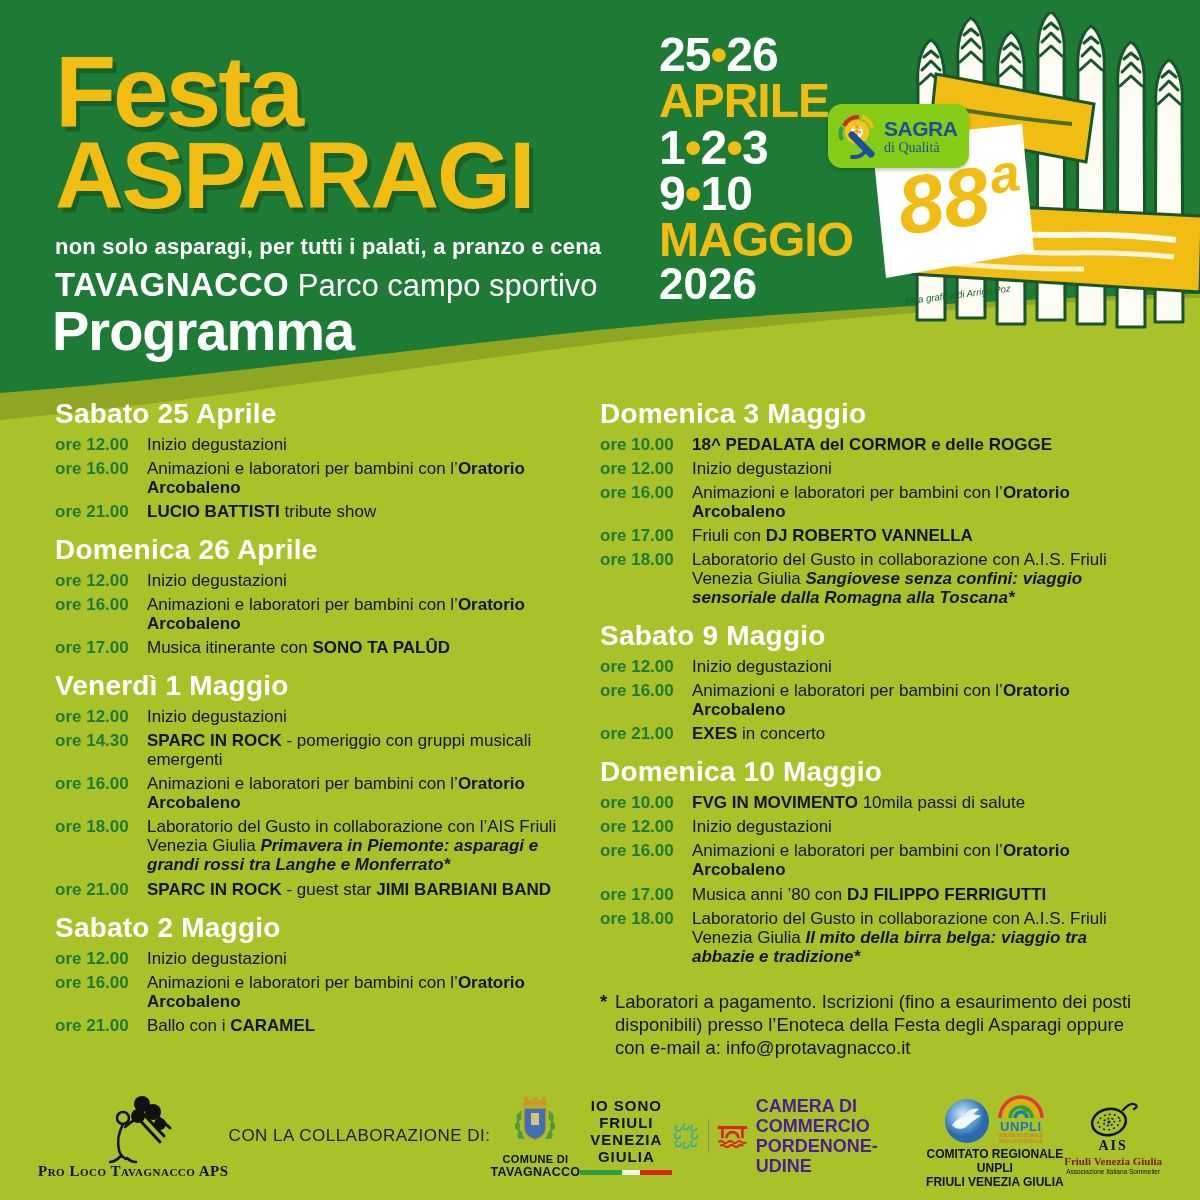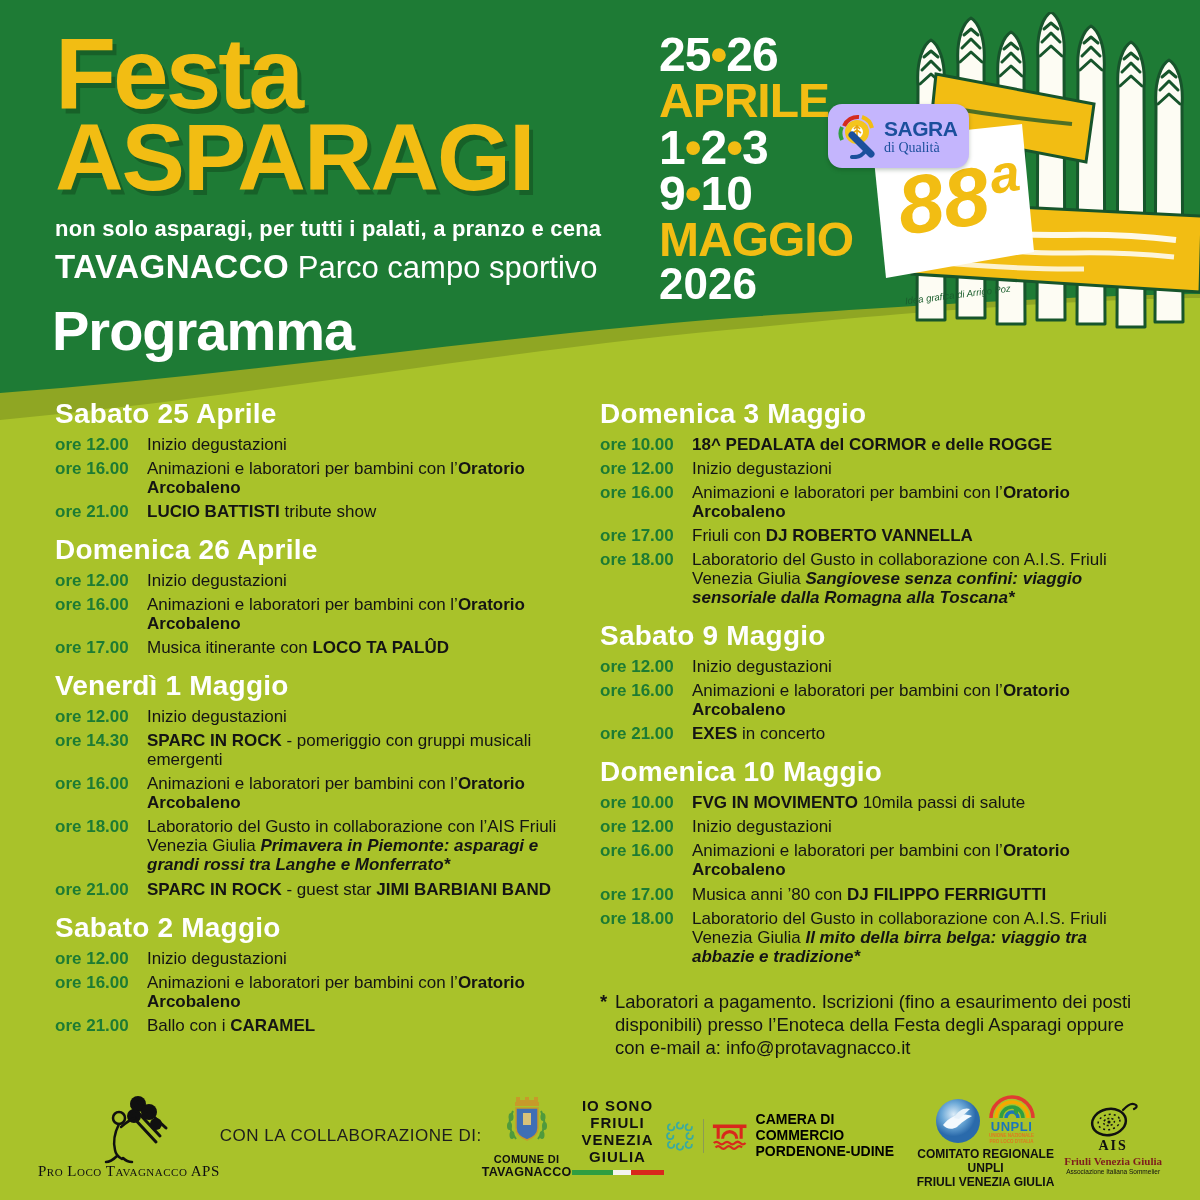--- a/index.html
+++ b/index.html
@@ -2,39 +2,39 @@
 <html><head>
 <meta charset="utf-8">
 <style>
   html,body{margin:0;padding:0;width:1200px;height:1200px;overflow:hidden;}
   body{position:relative;background:#a9c22a;font-family:"Liberation Sans",sans-serif;-webkit-font-smoothing:antialiased;}
 
   
   .curves{position:absolute;top:0;left:0;z-index:0;}
 
   
-  .title-block{position:absolute;left:55px;top:26px;z-index:3;}
+  .title-block{position:absolute;left:55px;top:44px;z-index:3;}
   .festa-row{display:flex;align-items:baseline;gap:22px;}
   .festa{font-size:100px;font-weight:bold;color:#f2bd13;letter-spacing:-3px;line-height:.95;
          text-shadow:4px 5px 0 rgba(12,55,22,.38);}
   .degli{font-size:58px;font-weight:bold;color:#f2bd13;letter-spacing:-1px;
          text-shadow:3px 4px 0 rgba(12,55,22,.38);}
   .asparagi{font-size:95px;font-weight:bold;color:#f2bd13;letter-spacing:-2px;line-height:.98;margin-top:-10px;
          text-shadow:4px 5px 0 rgba(12,55,22,.38);}
   .subtitle{font-size:22px;font-weight:bold;color:#fff;margin-top:12px;letter-spacing:.2px;}
   .location{font-size:31px;color:#fff;margin-top:6px;font-weight:500;}
   .location .loc-b{font-size:33px;font-weight:800;letter-spacing:.5px;}
 
   .dates{position:absolute;left:659px;top:34px;z-index:3;}
   .dline{font-weight:800;font-size:48px;color:#fff;letter-spacing:-1px;line-height:.86;margin-bottom:5px;}
   .dline.yellow{color:#f2bd13;}
   .dline.big{font-size:44px;letter-spacing:0;}
   .dline .dot{color:#f2bd13;}
 
-  .sagra-badge{position:absolute;left:828px;top:104px;z-index:5;background:#c4b5fd;border-radius:14px;
+  .sagra-badge{position:absolute;left:828px;top:104px;z-index:5;background:#84cc16;border-radius:14px;
       padding:9px 12px 9px 9px;display:flex;align-items:center;gap:7px;box-shadow:0 2px 4px rgba(0,40,10,.25);}
   .sagra-text{display:flex;flex-direction:column;line-height:1;}
   .sagra-w1{color:#1b4f9c;font-weight:800;font-size:21px;letter-spacing:-.5px;}
   .sagra-w2{color:#1b4f9c;font-family:"Liberation Serif",serif;font-size:14px;margin-top:2px;}
 
   .asparagus-wrap{position:absolute;left:870px;top:12px;z-index:2;}
 
   
   .programma{position:absolute;left:52px;top:298px;z-index:3;font-size:56px;font-weight:800;color:#fff;letter-spacing:-1px;}
 
@@ -50,34 +50,34 @@
   .seg-r{font-weight:normal;}
   .seg-b{font-weight:bold;}
   .seg-bi{font-weight:bold;font-style:italic;}
   .pnote{display:flex;font-size:18.5px;margin-top:24px;line-height:1.25;color:#141414;}
   .pnote .mark{width:15px;flex:none;font-weight:bold;}
 
   
   .footer{position:absolute;left:0;right:0;bottom:0;height:112px;z-index:4;display:flex;align-items:center;
           justify-content:space-between;padding:0 38px 8px 38px;}
   .fitem{display:flex;flex-direction:column;align-items:center;line-height:1.05;}
-  .proloco-cap{font-family:"Liberation Serif",serif;font-weight:normal;font-size:15px;font-variant:small-caps;
+  .proloco-cap{font-family:"Liberation Serif",serif;font-weight:bold;font-size:15px;font-variant:small-caps;
                letter-spacing:.5px;color:#101010;margin-top:0;white-space:nowrap;}
   .collab{font-size:17px;color:#1d1d1d;letter-spacing:.5px;white-space:nowrap;font-weight:400;}
   .comune-cap{font-size:11px;font-weight:800;color:#101010;text-align:center;margin-top:3px;letter-spacing:.3px;}
   .comune-cap .l2{font-size:12.5px;}
   .iosono{display:flex;flex-direction:column;align-items:center;}
   .iosono-line{font-size:15px;font-weight:800;color:#101010;letter-spacing:1px;text-align:center;}
   .tricolor{display:flex;width:92px;height:5px;margin-top:5px;}
   .tricolor .g{background:#2f9e41;flex:4.5;}
   .tricolor .w{background:#f4f4ee;flex:2;}
   .tricolor .r{background:#d8281c;flex:3.5;}
   .camera{display:flex;align-items:center;gap:8px;}
   .camera-divider{width:1px;height:34px;background:#8b9a55;}
-  .camera-cap{font-size:14px;font-weight:800;color:#000000;line-height:1.12;}
+  .camera-cap{font-size:18px;font-weight:800;color:#4c1d95;line-height:1.12;}
   .unpli-logos{display:flex;align-items:flex-end;gap:6px;}
   .unpli-word{color:#1b75bb;font-weight:800;font-size:13px;letter-spacing:.5px;line-height:1;}
   .unpli-sub{color:#e07820;font-size:4.5px;font-weight:bold;line-height:1.2;text-align:center;}
   .unpli-cap{font-size:12px;font-weight:800;color:#101010;text-align:center;margin-top:4px;line-height:1.15;}
   .ais-acronym{font-family:"Liberation Serif",serif;font-weight:bold;font-size:14px;letter-spacing:2px;color:#101010;margin-top:1px;}
   .ais-region{font-family:"Liberation Serif",serif;font-weight:bold;font-size:11px;color:#7e1c1c;margin-top:2px;white-space:nowrap;}
   .ais-sub{font-size:6.5px;color:#101010;margin-top:1px;white-space:nowrap;}
 </style>
 </head>
 <body>
@@ -190,21 +190,21 @@
         <div class="pitem">
           <span class="ptime">ore 12.00</span>
           <span class="ptext"><span class="seg-r">Inizio degustazioni</span></span>
         </div>
         <div class="pitem">
           <span class="ptime">ore 16.00</span>
           <span class="ptext"><span class="seg-r">Animazioni e laboratori per bambini con l’</span><span class="seg-b">Oratorio Arcobaleno</span></span>
         </div>
         <div class="pitem">
           <span class="ptime">ore 17.00</span>
-          <span class="ptext"><span class="seg-r">Musica itinerante con </span><span class="seg-b">LOCO TA PALÛD</span></span>
+          <span class="ptext"><span class="seg-r">Musica itinerante con </span><span class="seg-b">SONO TA PALÛD</span></span>
         </div>
       </section>
       <section class="psec">
         <h3 class="phead">Venerdì 1 Maggio</h3>
         <div class="pitem">
           <span class="ptime">ore 12.00</span>
           <span class="ptext"><span class="seg-r">Inizio degustazioni</span></span>
         </div>
         <div class="pitem">
           <span class="ptime">ore 14.30</span>

